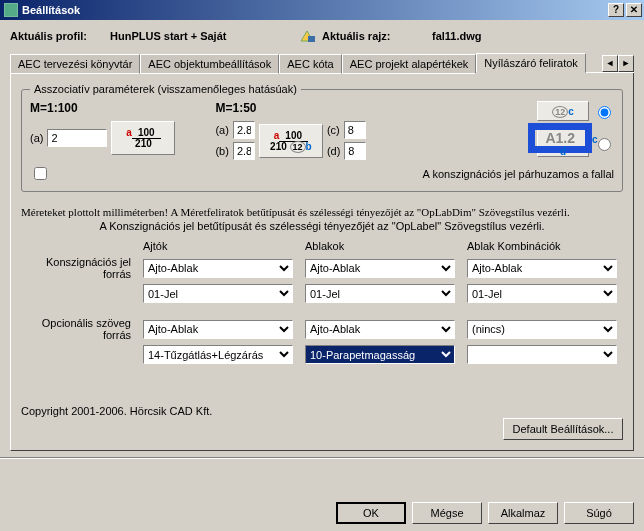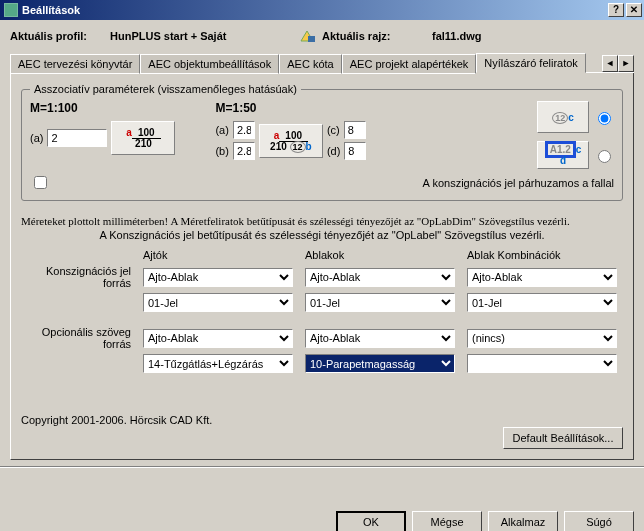--- a/index.html
+++ b/index.html
@@ -238,28 +238,28 @@
               <div class="inline">
                 <span>(d)</span>
                 <input class="txt sm" value="8" style="">
               </div>
             </div>
           </div>
         </div>
 
         <div class="radio-col" style="margin-left:auto">
           <div class="inline">
-            <div class="dim-ico" style="width:52px;height:32px">
+            <div class="dim-ico" style="width:52px;height:20px">
               <span><span style="border:1px solid #888;border-radius:50%;padding:0 2px;font-size:9px;color:#888">12</span><span class="blue">c</span></span>
             </div>
             <input type="radio" name="opt" checked="" style="">
           </div>
           <div class="inline">
             <div class="dim-ico" style="width:52px;height:28px">
-              <span><span style="border:3px solid #1d4ed8;padding:0 2px;font-size:10px;color:#888">A1.2</span><span class="blue">c</span></span>
+              <span><span style="border:7px solid #1d4ed8;padding:0 10px;font-size:14px;color:#888">A1.2</span><span class="blue">c</span></span>
               <span class="blue">d</span>
             </div>
             <input type="radio" name="opt" style="">
           </div>
         </div>
       </div>
 
       <div class="chkrow">
         <input type="checkbox" style="">
         <span>A konszignációs jel párhuzamos a fallal</span>

